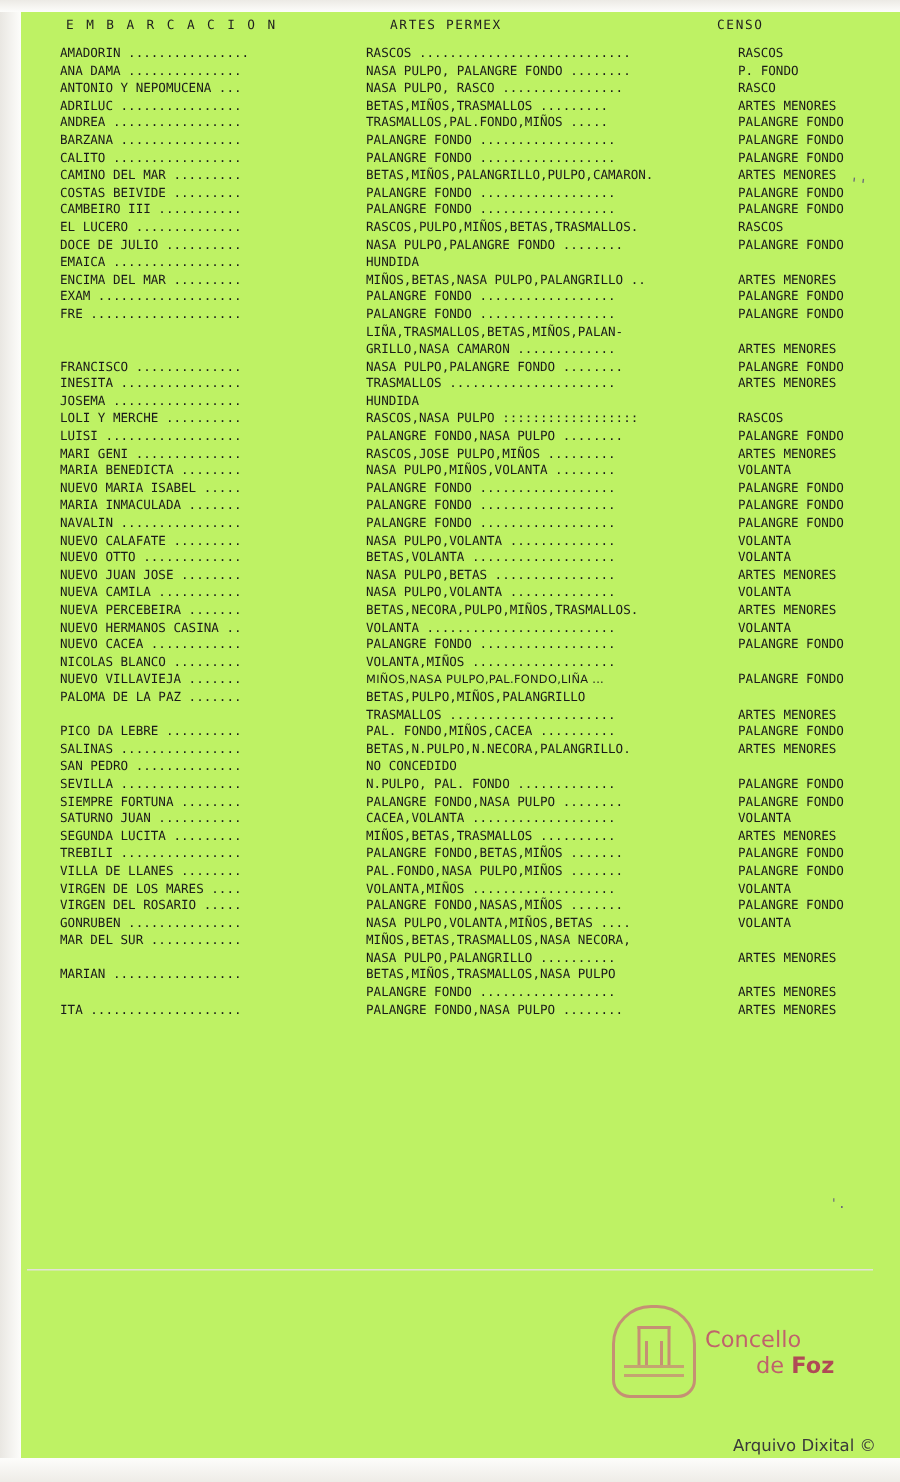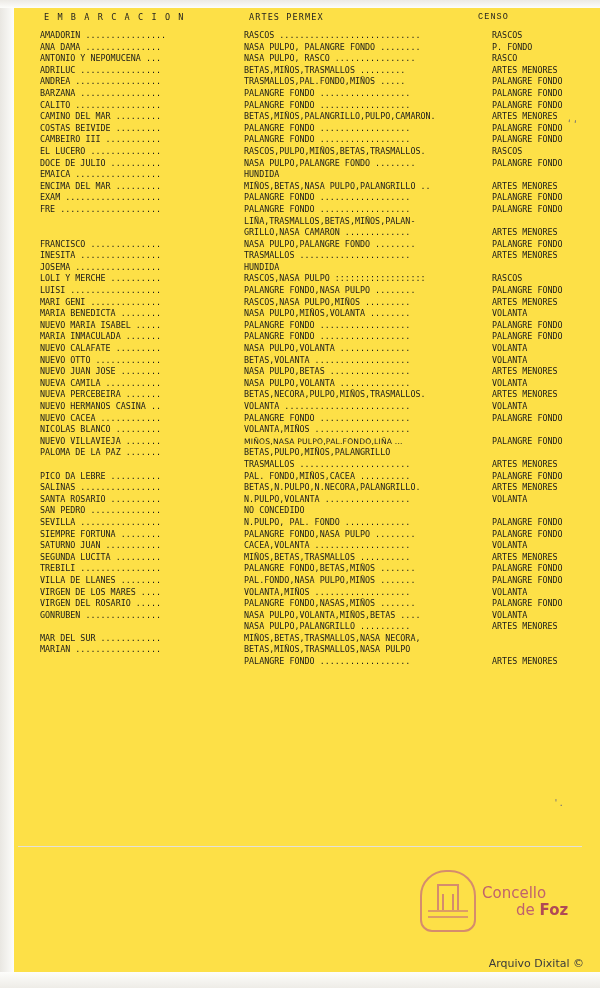--- a/index.html
+++ b/index.html
@@ -11,21 +11,21 @@
     height: 988px;
     background: #ffffff;
     font-family: "DejaVu Sans Mono", monospace;
     color: #1a1a1a;
     overflow: hidden;
     position: relative;
   }
   .page {
     position: absolute;
     inset: 0;
-    background: #fde047;
+    background: #bef264;
   }
   
   .paper-edge-left {
     position: absolute;
     left: 0; top: 0; bottom: 0;
     width: 14px;
     background: linear-gradient(to right, #e9e7e2, #fdfdfb);
   }
   .paper-edge-top {
     position: absolute;
@@ -54,22 +54,22 @@
   }
 
   .hdr {
     position: relative;
     height: 18px;
     font-size: 8.5px;
     letter-spacing: 1.6px;
     color: #1e1e1e;
   }
   .hdr .h-vessel { position: absolute; left: 4px; top: 0; }
-  .hdr .h-gear   { position: absolute; left: 209px; top: 0; letter-spacing: 1.1px;}
-  .hdr .h-census { position: absolute; left: 438px; top: 0; letter-spacing: 1.1px; font-family: Liberation Mono, monospace;}
+  .hdr .h-gear   { position: absolute; left: 220px; top: 0; letter-spacing: 1.1px;}
+  .hdr .h-census { position: absolute; left: 438px; top: 0; letter-spacing: 1.1px;}
 
   table.reg {
     border-collapse: collapse;
     width: 540px;
     table-layout: fixed;
     font-size: 8.4px;
     line-height: 11.6px;
   }
   table.reg td {
     padding: 0;
@@ -86,21 +86,21 @@
   .hand {
     font-family: "DejaVu Sans", sans-serif;
     font-size: 7.6px;
     letter-spacing: 0.2px;
     margin-top: 44px;
   }
 
   
   .stamp {
     position: absolute;
-    right: 14px;
+    right: 26px;
     bottom: 46px;
     width: 170px;
     height: 72px;
   }
   .stamp .crest {
     position: absolute;
     left: 4px; top: 0;
     width: 56px; height: 62px;
     border-radius: 26px 26px 12px 12px;
     border: 2px solid #c8707a;
@@ -297,39 +297,44 @@
             <td class="c-gear">RASCOS,NASA PULPO ::::::::::::::::::</td>
             <td class="c-census">RASCOS</td>
           </tr>
           <tr>
             <td class="c-name">LUISI ..................</td>
             <td class="c-gear">PALANGRE FONDO,NASA PULPO ........</td>
             <td class="c-census">PALANGRE FONDO</td>
           </tr>
           <tr>
             <td class="c-name">MARI GENI ..............</td>
-            <td class="c-gear">RASCOS,NASA PULPO,MIÑOS .........</td>
+            <td class="c-gear">RASCOS,JOSE PULPO,MIÑOS .........</td>
             <td class="c-census">ARTES MENORES</td>
           </tr>
           <tr>
             <td class="c-name">MARIA BENEDICTA ........</td>
             <td class="c-gear">NASA PULPO,MIÑOS,VOLANTA ........</td>
             <td class="c-census">VOLANTA</td>
           </tr>
           <tr>
             <td class="c-name">NUEVO MARIA ISABEL .....</td>
             <td class="c-gear">PALANGRE FONDO ..................</td>
             <td class="c-census">PALANGRE FONDO</td>
           </tr>
           <tr>
             <td class="c-name">MARIA INMACULADA .......</td>
             <td class="c-gear">PALANGRE FONDO ..................</td>
             <td class="c-census">PALANGRE FONDO</td>
           </tr>
           <tr>
+            <td class="c-name">NAVALIN ................</td>
+            <td class="c-gear">PALANGRE FONDO ..................</td>
+            <td class="c-census">PALANGRE FONDO</td>
+          </tr>
+          <tr>
             <td class="c-name">NUEVO CALAFATE .........</td>
             <td class="c-gear">NASA PULPO,VOLANTA ..............</td>
             <td class="c-census">VOLANTA</td>
           </tr>
           <tr>
             <td class="c-name">NUEVO OTTO .............</td>
             <td class="c-gear">BETAS,VOLANTA ...................</td>
             <td class="c-census">VOLANTA</td>
           </tr>
           <tr>
@@ -381,25 +386,20 @@
             <td class="c-name">PICO DA LEBRE ..........</td>
             <td class="c-gear">PAL. FONDO,MIÑOS,CACEA ..........</td>
             <td class="c-census">PALANGRE FONDO</td>
           </tr>
           <tr>
             <td class="c-name">SALINAS ................</td>
             <td class="c-gear">BETAS,N.PULPO,N.NECORA,PALANGRILLO.</td>
             <td class="c-census">ARTES MENORES</td>
           </tr>
           <tr>
-            <td class="c-name">SANTA ROSARIO ..........</td>
-            <td class="c-gear">N.PULPO,VOLANTA .................</td>
-            <td class="c-census">VOLANTA</td>
-          </tr>
-          <tr>
             <td class="c-name">SAN PEDRO ..............</td>
             <td class="c-gear">NO CONCEDIDO</td>
             <td class="c-census"></td>
           </tr>
           <tr>
             <td class="c-name">SEVILLA ................</td>
             <td class="c-gear">N.PULPO, PAL. FONDO .............</td>
             <td class="c-census">PALANGRE FONDO</td>
           </tr>
           <tr>
@@ -436,37 +436,42 @@
             <td class="c-name">VIRGEN DEL ROSARIO .....</td>
             <td class="c-gear">PALANGRE FONDO,NASAS,MIÑOS .......</td>
             <td class="c-census">PALANGRE FONDO</td>
           </tr>
           <tr>
             <td class="c-name">GONRUBEN ...............</td>
             <td class="c-gear">NASA PULPO,VOLANTA,MIÑOS,BETAS ....</td>
             <td class="c-census">VOLANTA</td>
           </tr>
           <tr>
+            <td class="c-name">MAR DEL SUR ............</td>
+            <td class="c-gear">MIÑOS,BETAS,TRASMALLOS,NASA NECORA,</td>
+            <td class="c-census"></td>
+          </tr>
+          <tr>
             <td class="c-name"></td>
             <td class="c-gear">NASA PULPO,PALANGRILLO ..........</td>
             <td class="c-census">ARTES MENORES</td>
           </tr>
           <tr>
-            <td class="c-name">MAR DEL SUR ............</td>
-            <td class="c-gear">MIÑOS,BETAS,TRASMALLOS,NASA NECORA,</td>
-            <td class="c-census"></td>
-          </tr>
-          <tr>
             <td class="c-name">MARIAN .................</td>
             <td class="c-gear">BETAS,MIÑOS,TRASMALLOS,NASA PULPO</td>
             <td class="c-census"></td>
           </tr>
           <tr>
             <td class="c-name"></td>
             <td class="c-gear">PALANGRE FONDO ..................</td>
+            <td class="c-census">ARTES MENORES</td>
+          </tr>
+          <tr>
+            <td class="c-name">ITA ....................</td>
+            <td class="c-gear">PALANGRE FONDO,NASA PULPO ........</td>
             <td class="c-census">ARTES MENORES</td>
           </tr>
         </tbody>
     </table>
   </div>
 
   <div class="mark-a">''</div>
   <div class="mark-b">'.</div>
 
   <div class="stamp">

